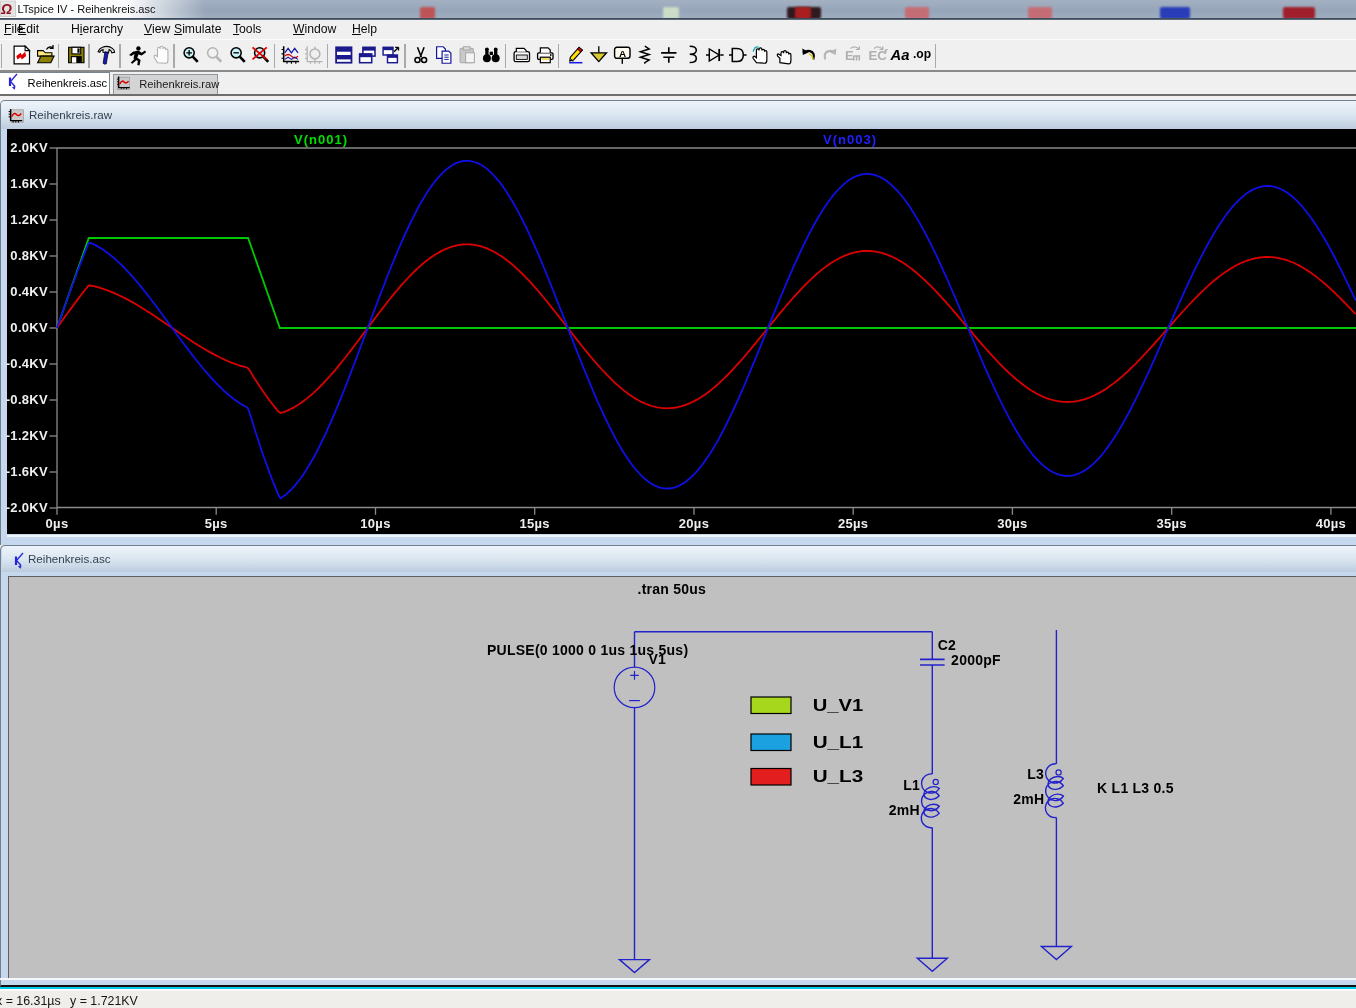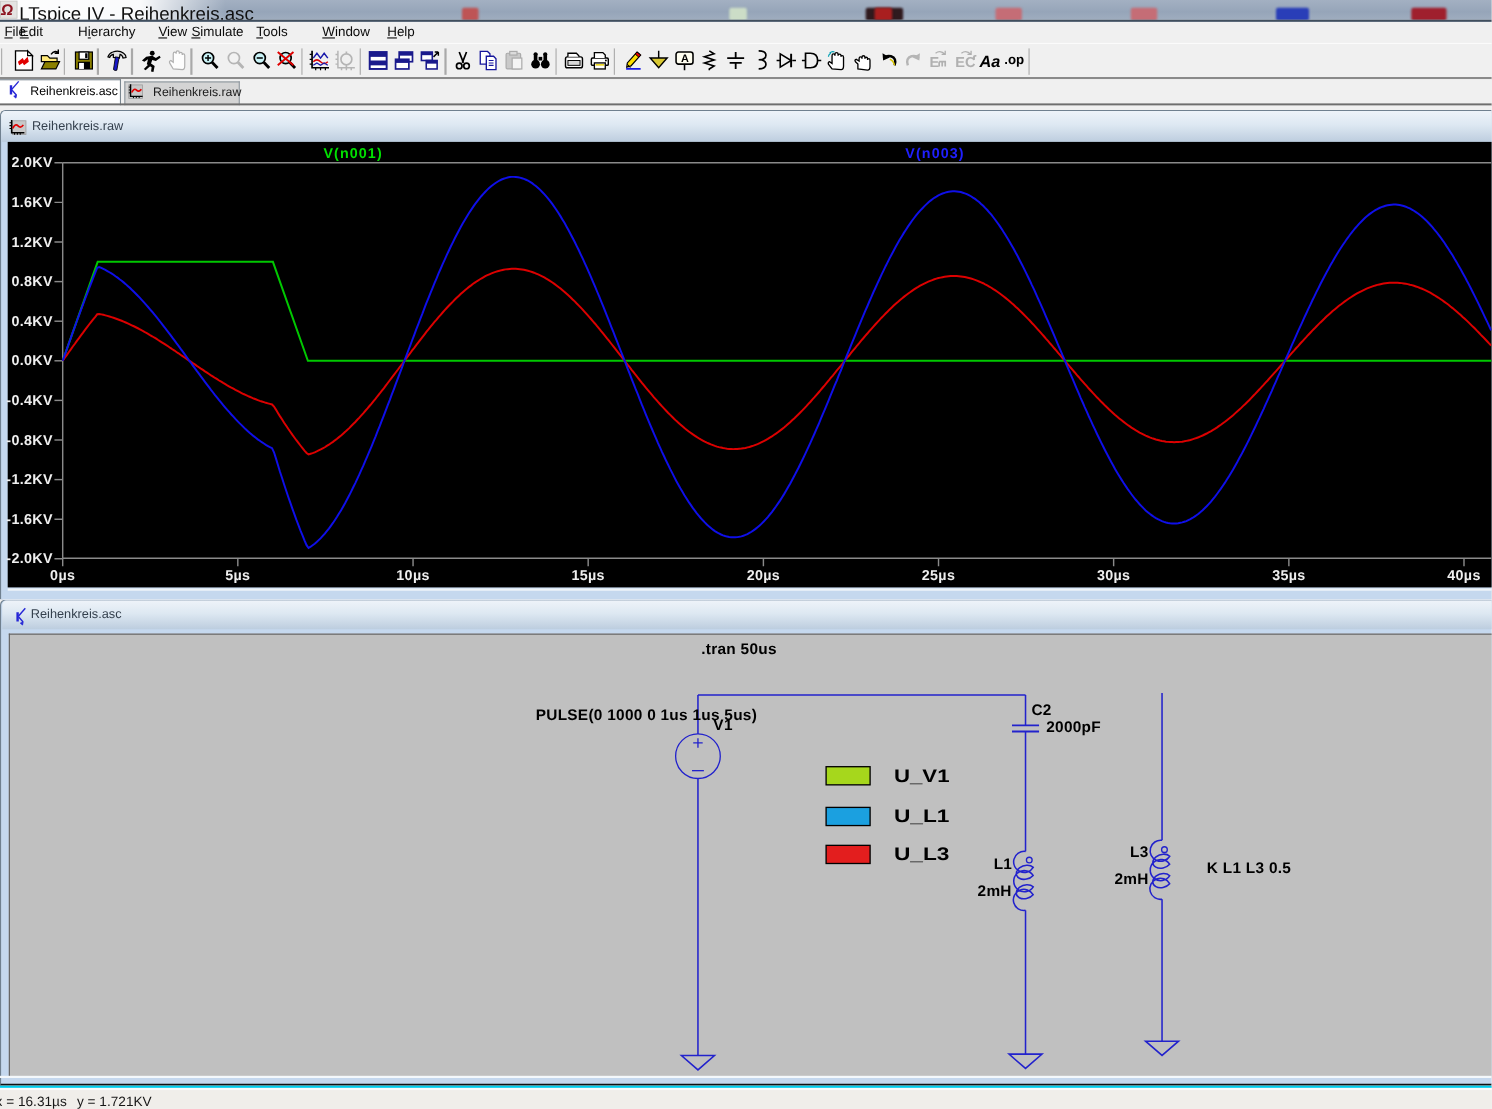--- a/index.html
+++ b/index.html
@@ -1,21 +1,21 @@
 <!DOCTYPE html>
 <html><head><meta charset="utf-8"><title>LTspice IV - Reihenkreis.asc</title>
 <style>
 *{margin:0;padding:0;box-sizing:border-box}
 html,body{width:1356px;height:1008px;overflow:hidden;background:#F0F0F0;
   font-family:"Liberation Sans",sans-serif;}
 #titlebar{position:absolute;left:0;top:0;width:1356px;height:18px;
   background:linear-gradient(to bottom,#a3b0c2,#96a5b9 60%,#9fadbf);overflow:hidden}
 #titleglow{position:absolute;left:0;top:0;width:205px;height:18px;
   background:linear-gradient(to right,rgba(255,255,255,0.98) 0%,rgba(255,255,255,0.95) 62%,rgba(255,255,255,0) 100%)}
-#titletext{position:absolute;left:17.5px;top:2.5px;font-size:17px;color:#101010;white-space:pre}
+#titletext{position:absolute;left:17.5px;top:2.5px;font-size:11px;color:#101010;white-space:pre}
 .blob{position:absolute;top:6.5px;height:12px;filter:blur(1.2px);border-radius:2px;opacity:.95}
 #tbline{position:absolute;left:0;top:18px;width:1356px;height:2.4px;background:linear-gradient(to bottom,#2e3b4a,#6a7888)}
 #menubar{position:absolute;left:0;top:20.4px;width:1356px;height:18.4px;background:#f0f0f0;font-size:12.2px;color:#0a0a0a}
 #menubar span.mi{position:absolute;top:2px}
 #menubar u{text-decoration:underline}
 #toolbar{position:absolute;left:0;top:38.8px;width:1356px;height:31.4px;background:#f0f0f0;border-top:1px solid #fbfbfb}
 #toolbar .vsep{position:absolute;top:4px;height:24px;width:1.4px;background:#a9a9a9}
 #tbbot{position:absolute;left:0;top:69.6px;width:1356px;height:2px;background:#8a8a8a}
 #tabbar{position:absolute;left:0;top:71.6px;width:1356px;height:24px;background:#f0f0f0}
 #tabline{position:absolute;left:0;top:94.4px;width:1356px;height:1.7px;background:#6e6e6e}

